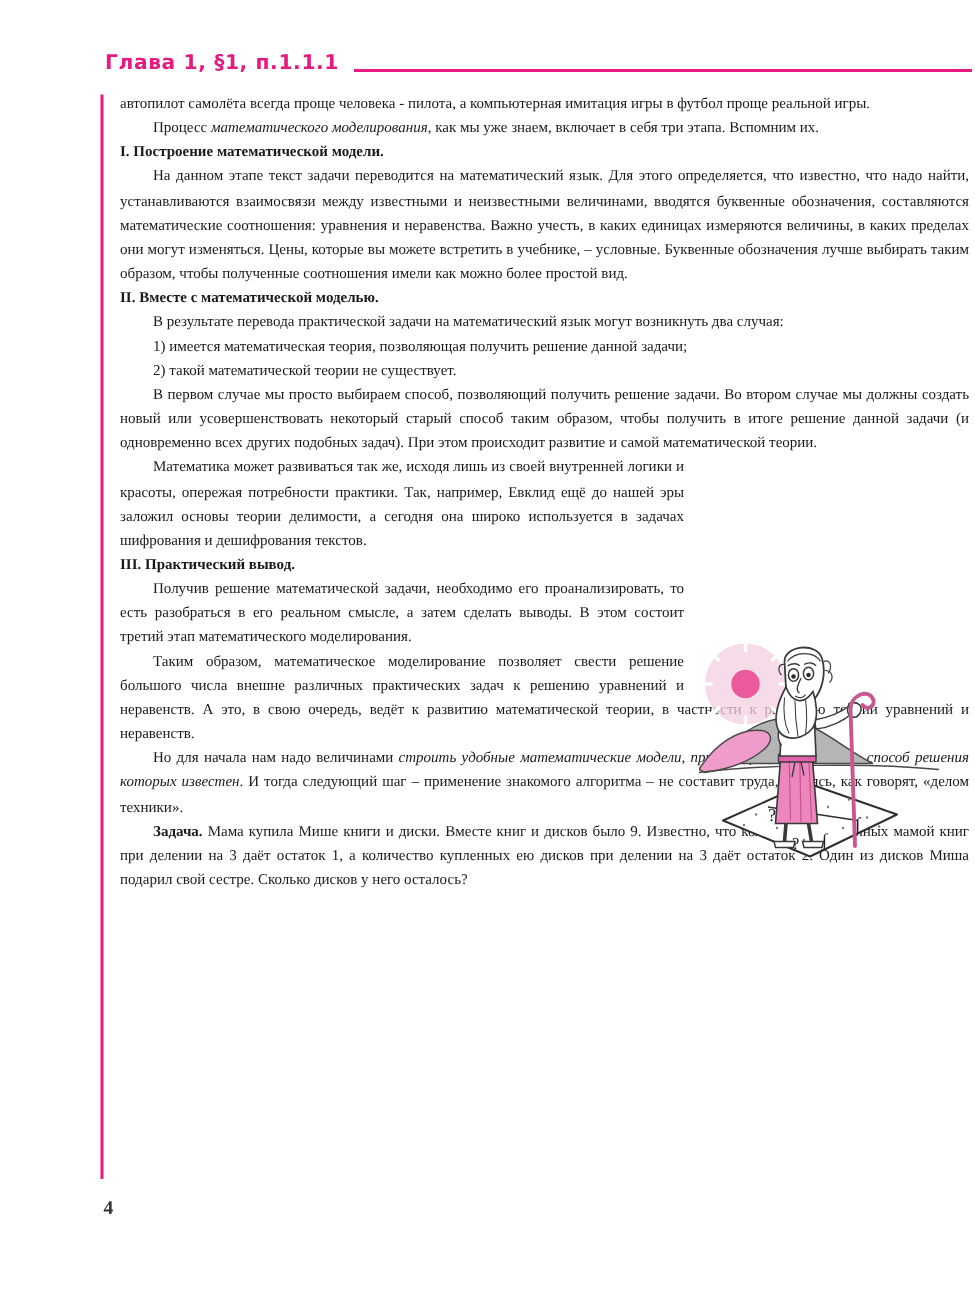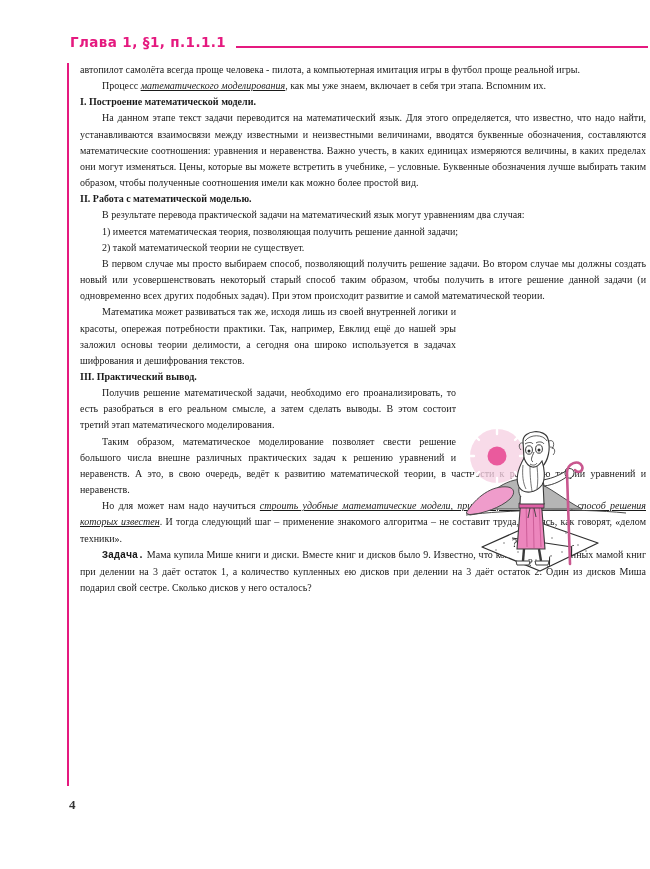--- a/index.html
+++ b/index.html
@@ -78,22 +78,22 @@
     margin: 0;
     text-indent: 0;
   }
   p.ind { text-indent: 22px; }
   p.noind { text-indent: 0; }
   .hd {
     font-weight: bold;
     text-indent: 22px;
     margin: 0;
   }
-  .it { font-style: italic; text-decoration: underline; }
-  .bd { font-weight: bold; font-family: Liberation Mono, monospace; }
+  .it { font-style: italic; }
+  .bd { font-weight: bold; }
 
   
   .art-float {
     float: right;
     width: 182px;
     height: 152px;
     shape-outside: inset(0);
     margin: 0 0 0 8px;
   }
 
@@ -134,41 +134,41 @@
   <div class="column">
 
     <p class="noind">автопилот самолёта всегда проще человека - пилота, а компьютерная имитация игры в футбол проще реальной игры.</p>
 
     <p class="ind"><span>Процесс </span><span class="it">математического моделирования</span><span>, как мы уже знаем, включает в себя три этапа. Вспомним их.</span></p>
 
     <p class="hd">I. Построение математической модели.</p>
 
     <p class="ind">На данном этапе текст задачи переводится на математический язык. Для этого определяется, что известно, что надо найти, устанавливаются взаимосвязи между известными и неизвестными величинами, вводятся буквенные обозначения, составляются математические соотношения: уравнения и неравенства. Важно учесть, в каких единицах измеряются величины, в каких пределах они могут изменяться. Цены, которые вы можете встретить в учебнике, – условные. Буквенные обозначения лучше выбирать таким образом, чтобы полученные соотношения имели как можно более простой вид.</p>
 
-    <p class="hd">II. Работа с математической моделью.</p>
-
-    <p class="ind">В результате перевода практической задачи на математический язык могут уравнениям два случая:</p>
+    <p class="hd">II. Вместе с математической моделью.</p>
+
+    <p class="ind">В результате перевода практической задачи на математический язык могут возникнуть два случая:</p>
 
     <p class="ind">1) имеется математическая теория, позволяющая получить решение данной задачи;</p>
 
     <p class="ind">2) такой математической теории не существует.</p>
 
     <p class="ind">В первом случае мы просто выбираем способ, позволяющий получить решение задачи. Во втором случае мы должны создать новый или усовершенствовать некоторый старый способ таким образом, чтобы получить в итоге решение данной задачи (и одновременно всех других подобных задач). При этом происходит развитие и самой математической теории.</p>
 
     <div class="art-float"></div>
 
     <p class="ind">Математика может развиваться так же, исходя лишь из своей внутренней логики и красоты, опережая потребности практики. Так, например, Евклид ещё до нашей эры заложил основы теории делимости, а сегодня она широко используется в задачах шифрования и дешифрования текстов.</p>
 
     <p class="hd">III. Практический вывод.</p>
 
     <p class="ind">Получив решение математической задачи, необходимо его проанализировать, то есть разобраться в его реальном смысле, а затем сделать выводы. В этом состоит третий этап математического моделирования.</p>
 
     <p class="ind">Таким образом, математическое моделирование позволяет свести решение большого числа внешне различных практических задач к решению уравнений и неравенств. А это, в свою очередь, ведёт к развитию математической теории, в частности к развитию теории уравнений и неравенств.</p>
 
-    <p class="ind"><span>Но для может нам надо научиться </span><span class="it">строить удобные математические модели, приводящие к уравнениям, способ решения которых известен</span><span>. И тогда следующий шаг – применение знакомого алгоритма – не составит труда, являясь, как говорят, «делом техники».</span></p>
+    <p class="ind"><span>Но для начала нам надо величинами </span><span class="it">строить удобные математические модели, приводящие к уравнениям, способ решения которых известен</span><span>. И тогда следующий шаг – применение знакомого алгоритма – не составит труда, являясь, как говорят, «делом техники».</span></p>
 
 
     <p class="ind"><span class="bd">Задача.</span><span> Мама купила Мише книги и диски. Вместе книг и дисков было 9. Известно, что количество купленных мамой книг при делении на 3 даёт остаток 1, а количество купленных ею дисков при делении на 3 даёт остаток 2. Один из дисков Миша подарил свой сестре. Сколько дисков у него осталось?</span></p>
 
   </div>
 
   <div class="illustration">
     <svg width="184" height="160" viewBox="0 0 184 160" xmlns="http://www.w3.org/2000/svg">
 
       <g stroke="#ffffff" stroke-width="2.6" stroke-linecap="round">

